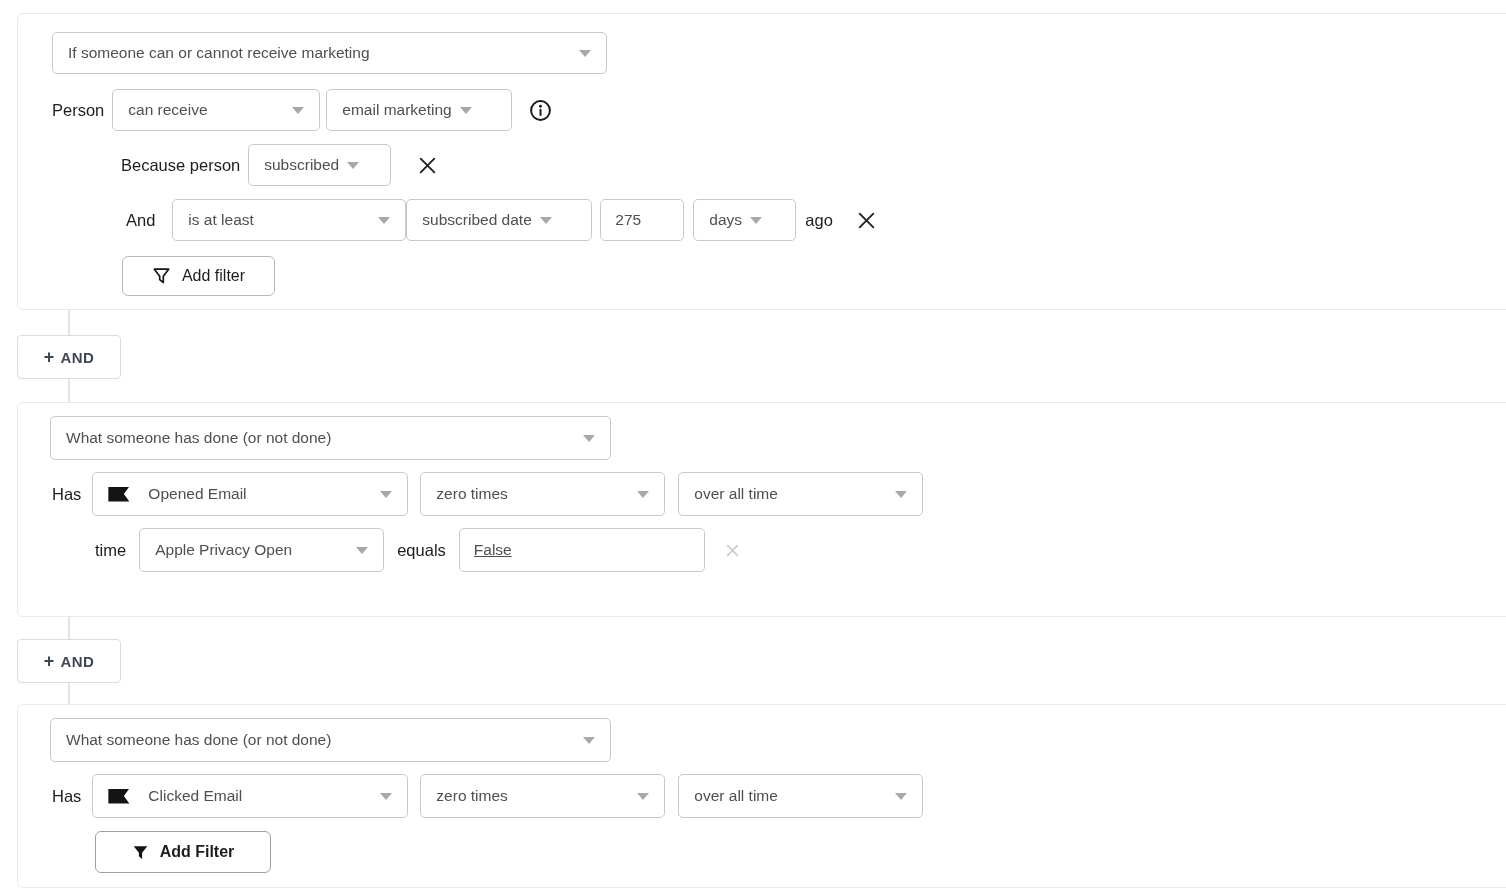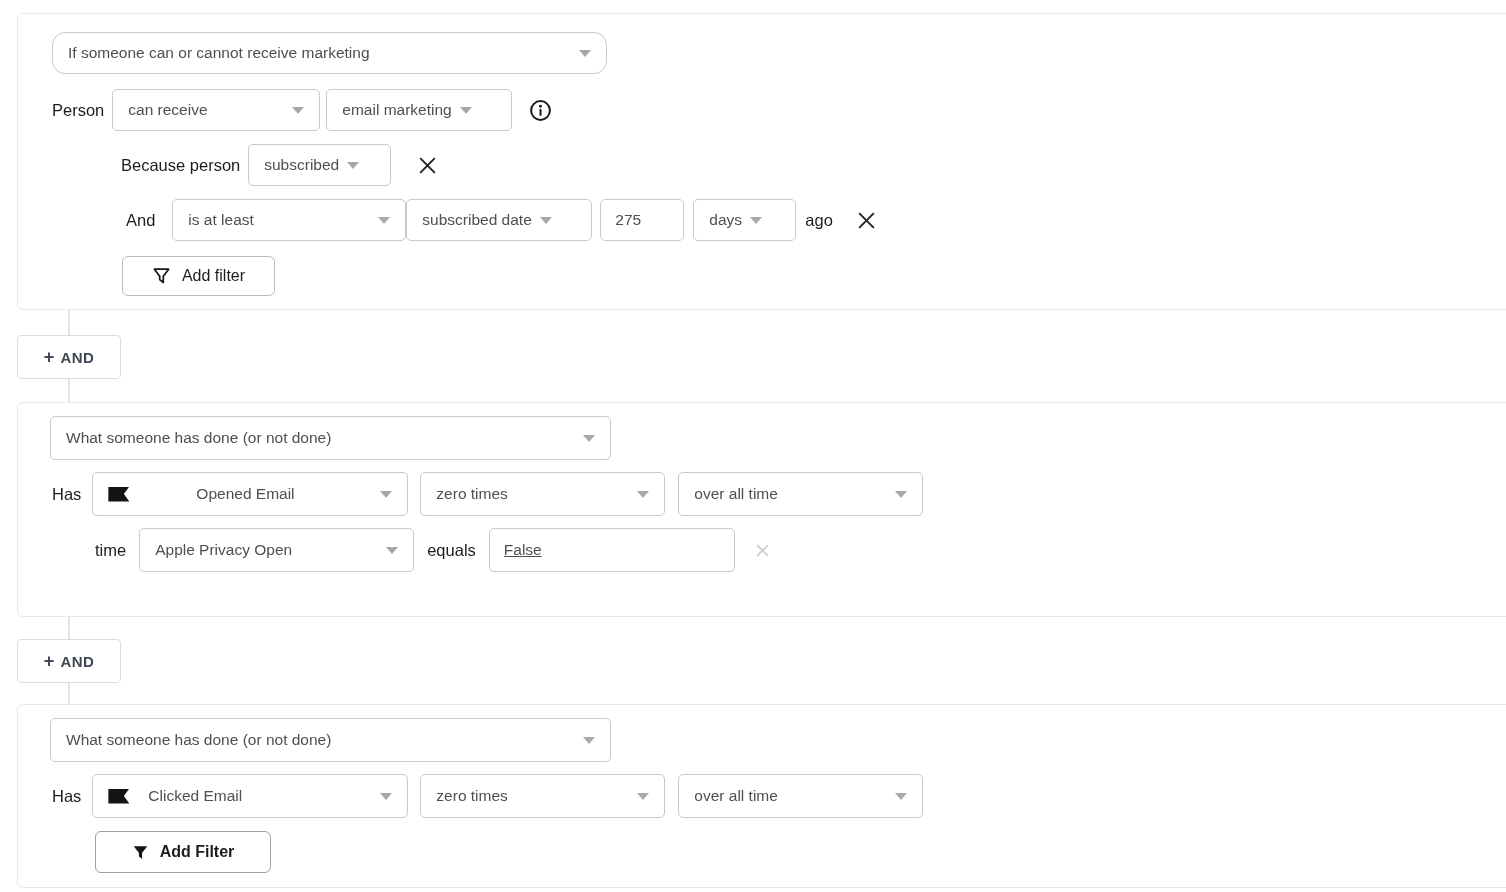--- a/index.html
+++ b/index.html
@@ -71,21 +71,21 @@
 
   .lbl {
     color: #1d1d1d;
     font-size: 16.5px;
     font-weight: 400;
     white-space: nowrap;
   }
   .lbl.regular { font-weight: 500; }
 
   
-  .w-big1 { width: 555px; border-radius: 13px; }
+  .w-big1 { width: 555px; }
   .w-big2 { width: 561px; height: 44px; }
 
   .x-btn {
     display: inline-flex;
     align-items: center;
     justify-content: center;
     width: 24px; height: 24px;
     cursor: pointer;
     color: #222222;
     background: none;
@@ -253,38 +253,38 @@
 
   <div class="row">
     <div class="select w-big2">
       <span>What someone has done (or not done)</span>
       <span class="caret"></span>
     </div>
   </div>
 
   <div class="row mt12">
     <span class="lbl" style="margin-left:2px; margin-right:11px;">Has</span>
-    <div class="select" style="width:316px; height:44px;gap:48px;">
+    <div class="select" style="width:316px; height:44px;">
       <span class="flag-icon"></span>
       <span>Opened Email</span>
       <span class="caret"></span>
     </div>
     <div class="select" style="width:245px; height:44px; margin-left:12px;">
       <span>zero times</span>
       <span class="caret"></span>
     </div>
     <div class="select" style="width:245px; height:44px; margin-left:13px;">
       <span>over all time</span>
       <span class="caret"></span>
     </div>
   </div>
 
   <div class="row mt12" style="margin-left:45px;">
     <span class="lbl" style="margin-right:13px;">time</span>
-    <div class="select" style="width:275px; height:44px;">
+    <div class="select" style="width:245px; height:44px;">
       <span>Apple Privacy Open</span>
       <span class="caret"></span>
     </div>
     <span class="lbl" style="margin-left:13px; margin-right:13px;">equals</span>
     <input class="textinput" style="width: 246px; height: 44px; text-decoration: underline;" value="False">
     <button class="x-btn faint" style="margin-left:16px;">
       <svg width="15" height="15" viewBox="0 0 20 20">
         <path d="M3.5 3.5 L16.5 16.5 M16.5 3.5 L3.5 16.5" stroke="currentColor" stroke-width="2.2" stroke-linecap="round"></path>
       </svg>
     </button>

